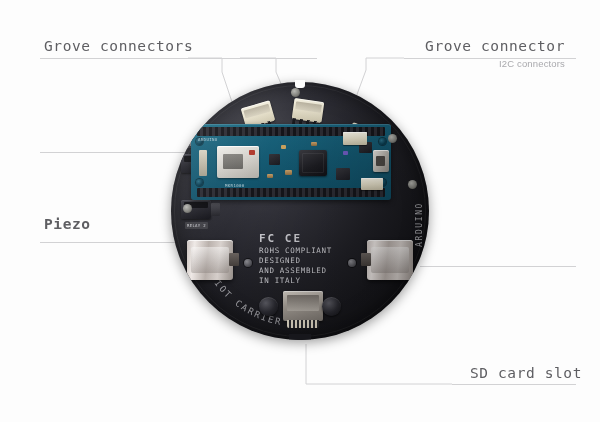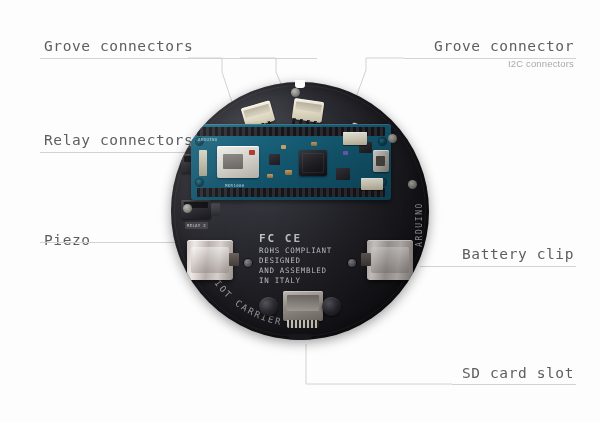--- a/index.html
+++ b/index.html
@@ -420,42 +420,38 @@
 
     <path d="M 404 58 L 366 58 L 366 70 L 352 108" fill="none" stroke="#d2d2d4" stroke-width="1"></path>
 
     <path d="M 190 152 L 190 222" fill="none" stroke="#d2d2d4" stroke-width="1"></path>
     <path d="M 190 170 L 208 170" fill="none" stroke="#d2d2d4" stroke-width="1"></path>
     <path d="M 190 215 L 208 215" fill="none" stroke="#d2d2d4" stroke-width="1"></path>
 
     <path d="M 306 344 L 306 384 L 452 384" fill="none" stroke="#d2d2d4" stroke-width="1"></path>
   </svg>
 
-  <div class="callout right" style="right:26px; top:38px;">
+  <div class="callout right" style="right:35px; top:38px;">
     <div class="title">Grove connector</div>
     <div class="sub">I2C connectors</div>
   </div>
   <div class="rule" style="left:404px; top:58px; width:172px;"></div>
 
-  <div class="callout" style="left:44px; top:132px;">
-    <div class="title">Relay connectors</div>
-  </div>
   <div class="rule" style="left:40px; top:152px; width:150px;"></div>
 
-  <div class="callout" style="left:44px; top:232px;">
+  <div class="callout" style="left:44px; top:216px;font-weight:bold;">
     <div class="title">Piezo</div>
   </div>
   <div class="rule" style="left:40px; top:242px; width:175px;"></div>
 
   <div class="callout right" style="right:26px; top:246px;">
-    <div class="title">Battery clip</div>
   </div>
   <div class="rule" style="left:420px; top:266px; width:156px;"></div>
 
-  <div class="callout right" style="right:26px; top:365px;">
+  <div class="callout right" style="right:18px; top:365px;">
     <div class="title">SD card slot</div>
   </div>
   <div class="rule" style="left:452px; top:384px; width:124px;"></div>
 
   <div id="board-wrap">
     <div class="disc">
       <div class="disc-ring"></div>
 
       <svg class="curved-text" viewBox="0 0 258 258">
         <defs>

